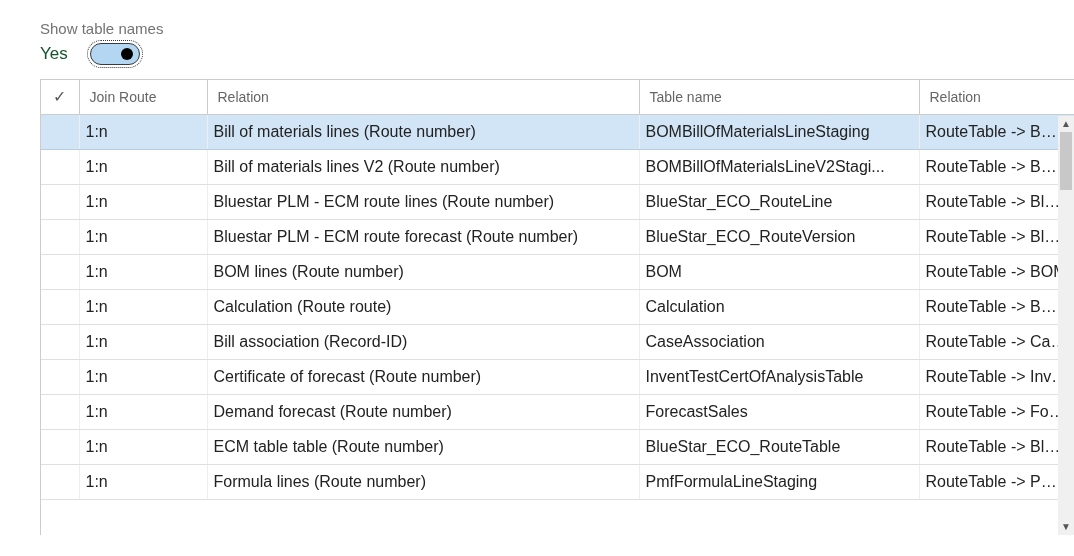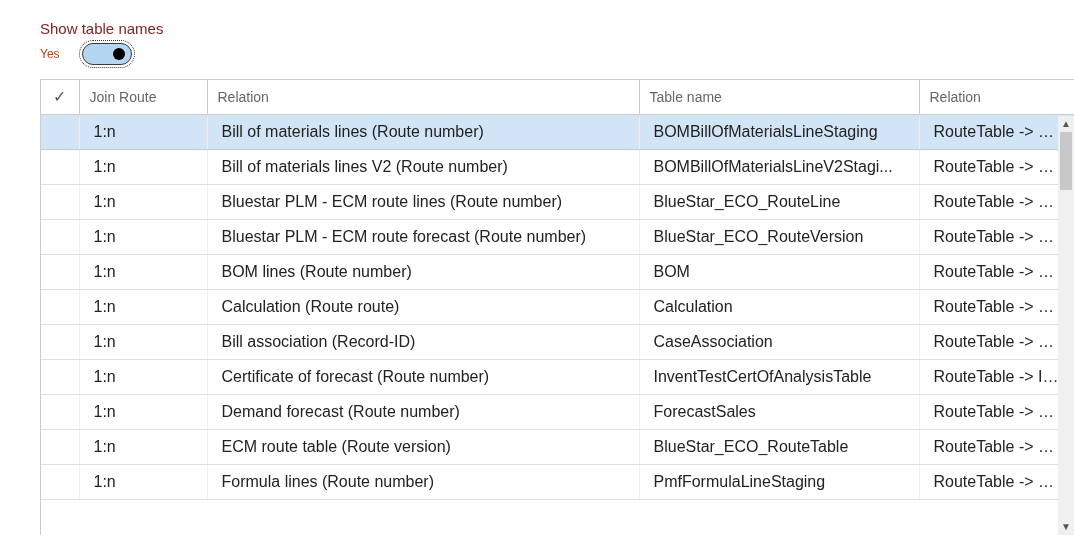--- a/index.html
+++ b/index.html
@@ -8,31 +8,31 @@
       background: #ffffff;
       width: 1074px;
       height: 556px;
       overflow: hidden;
     }
     .top-area {
       padding: 20px 0 14px 40px;
     }
     .toggle-label {
       font-size: 15px;
-      color: #7f1d1d;
+      color: #737373;
       margin-bottom: 6px;
     }
     .toggle-row {
       display: flex;
       align-items: center;
       gap: 22px;
     }
     .toggle-value {
-      font-size: 12px;
-      color: #c2410c;
+      font-size: 17px;
+      color: #14532d;
     }
     .toggle {
       width: 50px;
       height: 22px;
       border: 1px solid #3b3b3b;
       background: #b3d6f2;
       border-radius: 11px;
       position: relative;
       outline: 1px dotted #333;
       outline-offset: 2px;
@@ -68,21 +68,21 @@
       padding: 8px 10px 9px 10px;
       border-right: 1px solid #ccc;
       border-bottom: 1px solid #ccc;
       background: #fff;
       white-space: nowrap;
       overflow: hidden;
     }
     td {
       font-size: 16px;
       color: #222;
-      padding: 8px 14px;
+      padding: 8px 6px;
       border-right: 1px solid #eee;
       border-bottom: 1px solid #e0e0e0;
       white-space: nowrap;
       overflow: hidden;
       text-overflow: ellipsis;
     }
     tr.selected td {
       background: #d2e5f6;
       border-bottom-color: #b8cde0;
     }
@@ -217,21 +217,21 @@
         <tr>
           <td></td>
           <td>1:n</td>
           <td>Demand forecast (Route number)</td>
           <td>ForecastSales</td>
           <td>RouteTable -&gt; ForecastSales</td>
         </tr>
         <tr>
           <td></td>
           <td>1:n</td>
-          <td>ECM route table (Route version)</td>
+          <td>ECM table table (Route number)</td>
           <td>BlueStar_ECO_RouteTable</td>
           <td>RouteTable -&gt; BlueStar_ECO_RouteTable</td>
         </tr>
         <tr>
           <td></td>
           <td>1:n</td>
           <td>Formula lines (Route number)</td>
           <td>PmfFormulaLineStaging</td>
           <td>RouteTable -&gt; PmfFormulaLineStaging</td>
         </tr>

